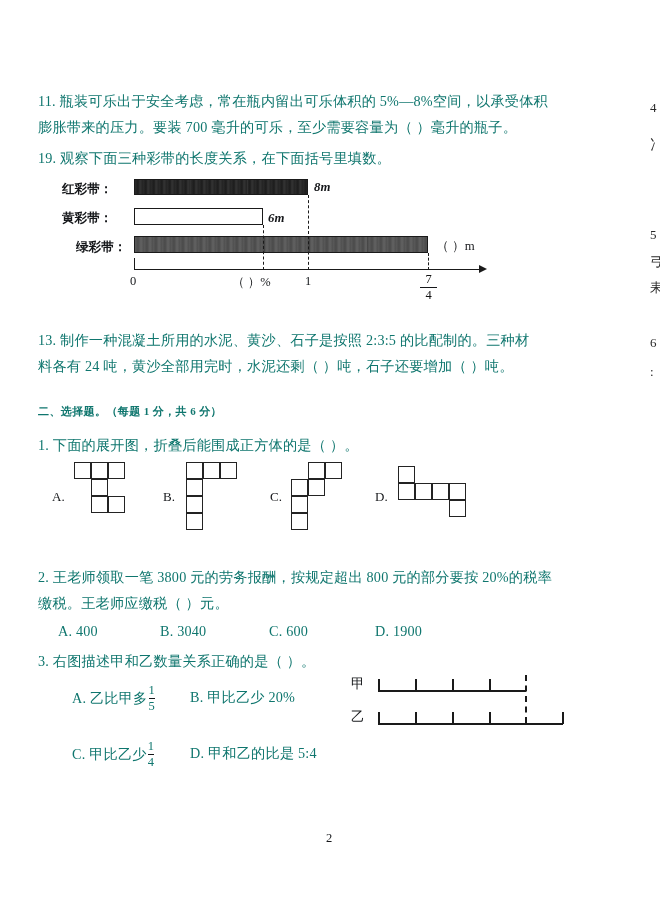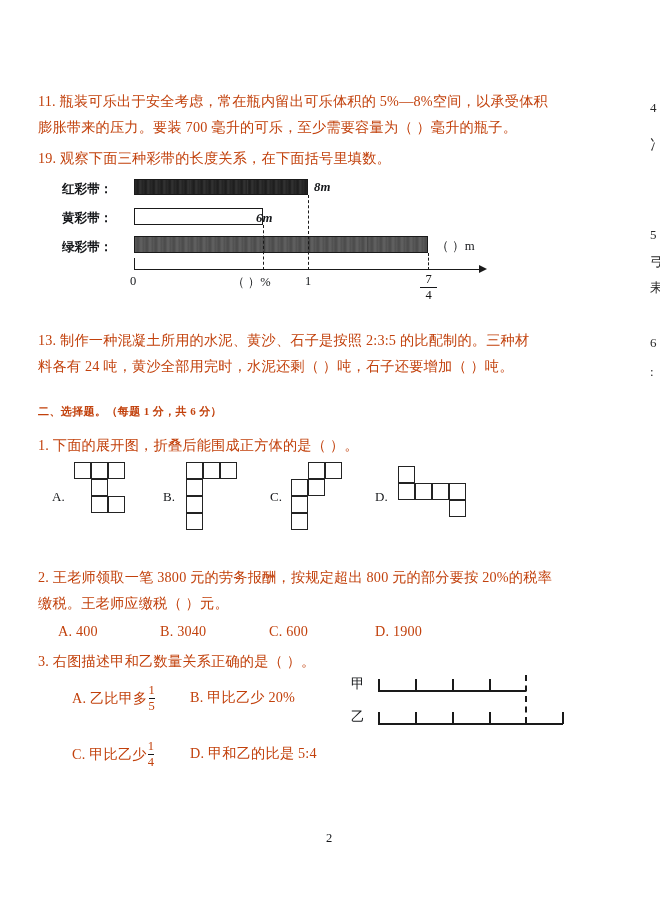--- a/index.html
+++ b/index.html
@@ -19,21 +19,21 @@
     position: absolute;
     left: 0; top: 0;
     width: 660px;
     height: 916px;
   }
   .q-text {
     position: absolute;
     font-size: 14.2px;
     line-height: 26px;
     letter-spacing: 0.2px;
-    color: #c2410c;
+    color: #0f766e;
     white-space: nowrap;
   }
   .bold-head {
     font-weight: bold;
     font-size: 11px;
     letter-spacing: 0.4px;
   }
   
   .ribbon-label {
     position: absolute;
@@ -182,30 +182,30 @@
 
   <div class="q-text" style="left:38px; top:88px;">11. 瓶装可乐出于安全考虑，常在瓶内留出可乐体积的 5%—8%空间，以承受体积</div>
   <div class="q-text" style="left:38px; top:114px;">膨胀带来的压力。要装 700 毫升的可乐，至少需要容量为（     ）毫升的瓶子。</div>
 
   <div class="q-text" style="left:38px; top:145px;">19. 观察下面三种彩带的长度关系，在下面括号里填数。</div>
 
   <div class="net-wrap" style="left:0px; top:0px; width:660px; height:0;">
 
     <div class="ribbon-label" style="left:62px; top:181px;">红彩带：</div>
     <div class="ribbon-label" style="left:62px; top:210px;">黄彩带：</div>
-    <div class="ribbon-label" style="left:62px; top:239px;">绿彩带：</div>
+    <div class="ribbon-label" style="left:76px; top:239px;">绿彩带：</div>
 
     <div class="bar bar-red" style="left:134px; top:179px; width:174px; height:16px;">
       <div class="bar-unit-sep" style="left:55px; top:0; height:100%;"></div>
       <div class="bar-unit-sep" style="left:112px; top:0; height:100%;"></div>
     </div>
     <div class="bar-annot" style="left:314px; top:180px;">8m</div>
 
     <div class="bar bar-yellow" style="left:134px; top:208px; width:129px; height:17px;"></div>
-    <div class="bar-annot" style="left:256px; top:211px;">6m</div>
+    <div class="bar-annot" style="left:268px; top:211px;">6m</div>
 
     <div class="bar bar-green" style="left:134px; top:236px; width:294px; height:17px;">
       <div class="bar-unit-sep" style="left:129px; top:0; height:100%;"></div>
       <div class="bar-unit-sep" style="left:174px; top:0; height:100%;"></div>
       <div class="bar-unit-sep" style="left:232px; top:0; height:100%;"></div>
     </div>
     <div class="bar-annot" style="left:436px; top:238px; font-style:normal; font-weight:normal;">（   ）m</div>
 
     <div class="dashline" style="left:308px; top:195px; height:75px;"></div>
     <div class="dashline" style="left:263px; top:225px; height:45px;"></div>

